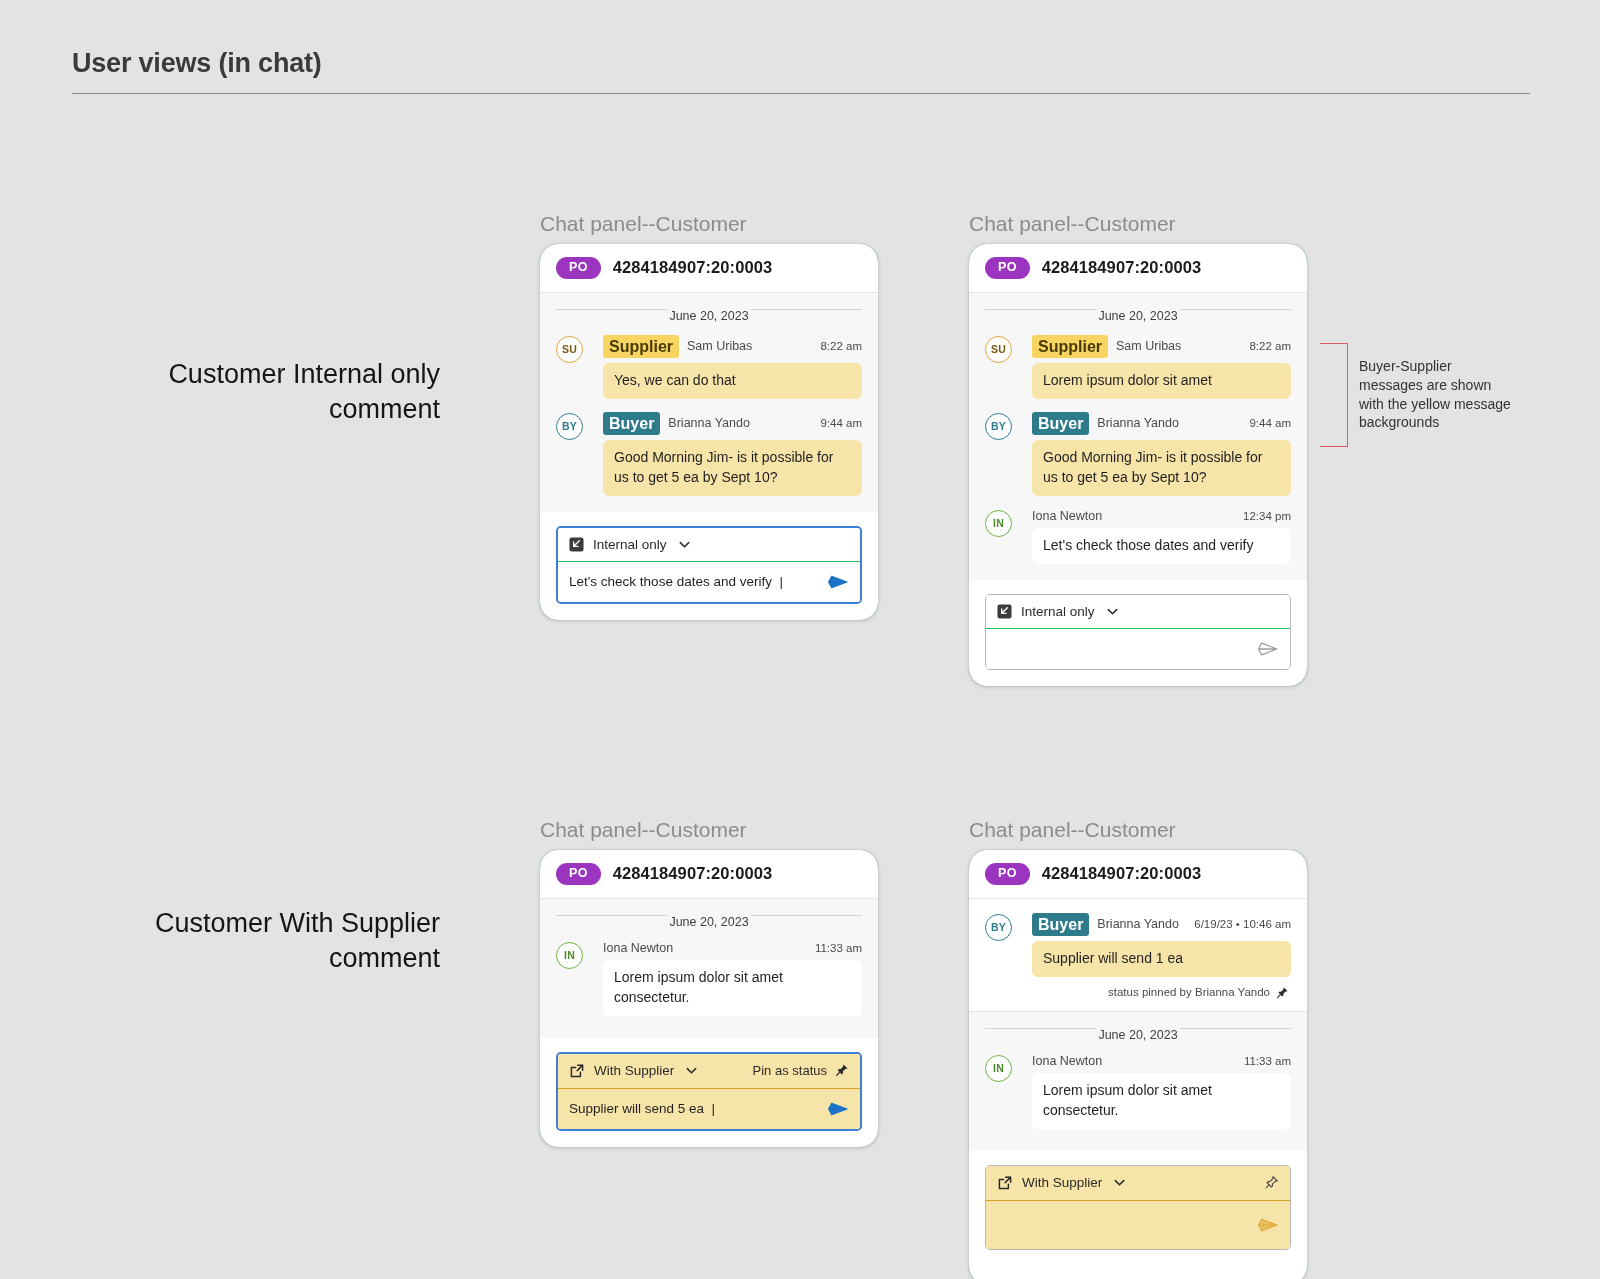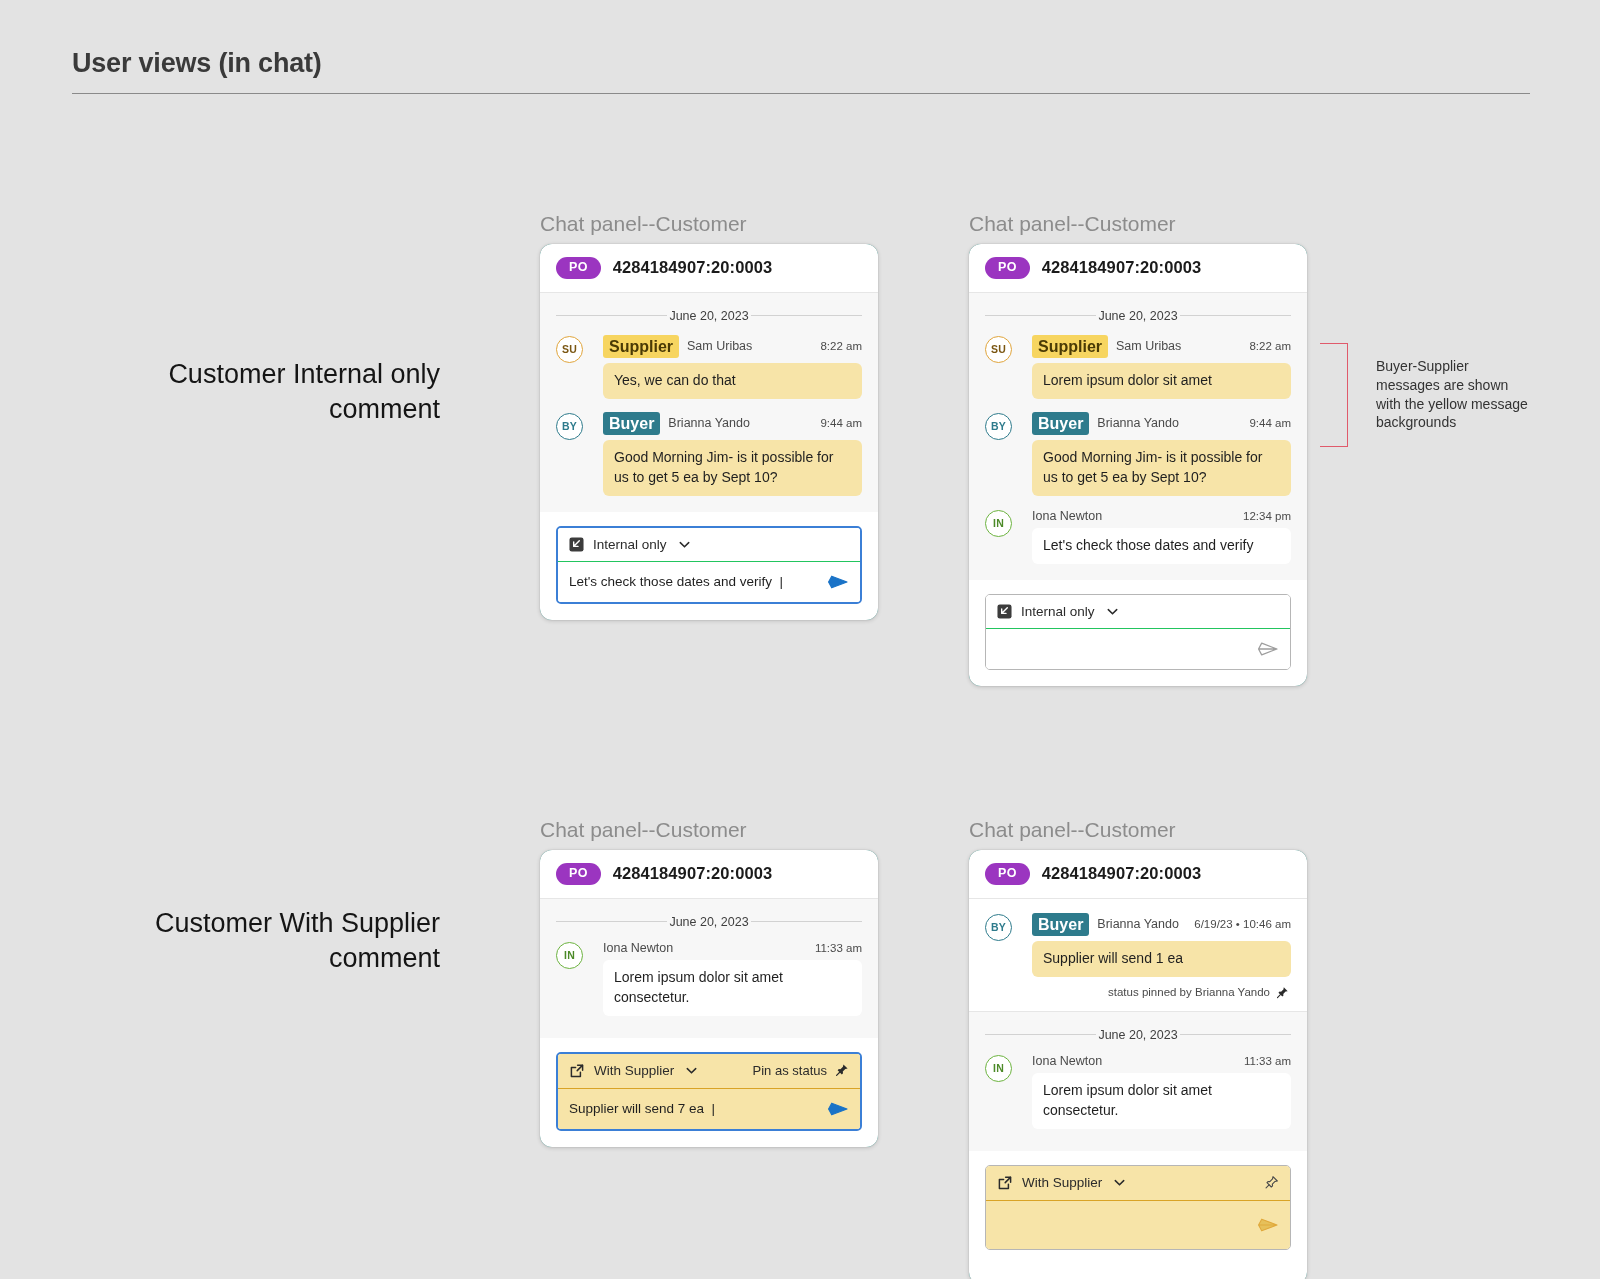--- a/index.html
+++ b/index.html
@@ -49,21 +49,21 @@
   
   .panel-wrap { position: absolute; }
   .panel-caption {
     font-size: 21px;
     color: #8c8c8c;
     margin-bottom: 8px;
     font-family: "Liberation Sans", sans-serif;
   }
   .panel {
     background: #0f766e;
-    border-radius: 12px;
+    border-radius: 18px;
     box-shadow: 0 1px 4px rgba(0,0,0,0.16), 0 0 0 1px rgba(0,0,0,0.03);
     overflow: hidden;
   }
 
   
   .panel-head {
     display: flex;
     align-items: center;
     gap: 12px;
     padding: 13px 16px;
@@ -89,21 +89,21 @@
 
   
   .msg-list {
     background: #f7f7f7;
     padding: 12px 16px 16px 16px;
   }
   .msg-list.plain { background: #ffffff; }
 
   .date-sep {
     display: flex;
-    align-items: center;
+    align-items: flex-start;
     gap: 2px;
     margin: 4px 0 12px 0;
   }
   .date-sep .line { flex: 1; height: 1px; background: #d2d2d2; }
   .date-sep .date-text {
     font-size: 12.5px;
     color: #3f3f3f;
     white-space: nowrap;
   }
 
@@ -249,21 +249,21 @@
     align-items: stretch;
   }
   .ann-bracket {
     width: 28px;
     height: 104px;
     border: 1.5px solid #e05a6b;
     border-left: none;
     flex: 0 0 auto;
   }
   .ann-text {
-    margin-left: 28px;
+    margin-left: 11px;
     font-size: 14px;
     line-height: 1.34;
     color: #333333;
     font-family: "Liberation Sans", sans-serif;
     align-self: flex-start;
     padding-top: 14px;
     width: 160px;
   }
 
   svg { display: block; }
@@ -485,21 +485,21 @@
             <span>Pin as status</span>
             <span>
               <svg width="14" height="14" viewBox="0 0 16 16">
                 <path d="M9.6 1.6 L14.4 6.4 L11.8 6.9 L8.9 9.8 L9.2 11.6 L7.8 13 L3 8.2 L4.4 6.8 L6.2 7.1 L9.1 4.2 Z" fill="#2b2b2b"></path>
                 <path d="M5.4 10.6 L1.8 14.2" stroke="#2b2b2b" stroke-width="1.4" stroke-linecap="round"></path>
               </svg>
             </span>
           </span>
         </div>
         <div class="composer-bottom yellow">
-          <span class="draft-text" placeholder="">Supplier will send 7 ea  |</span>
+          <span class="draft-text" placeholder="">Supplier will send 5 ea  |</span>
           <span class="send-btn">
             <svg width="22" height="18" viewBox="0 0 24 20">
               <path d="M1.5 10 L22 10 M1.5 10 L5 3.5 L22 10 L5 16.5 Z" fill="#1a73c7" stroke="#1a73c7" stroke-width="1.2" stroke-linejoin="round"></path>
             </svg>
           </span>
         </div>
       </div>
     </div>
 
   </div>

